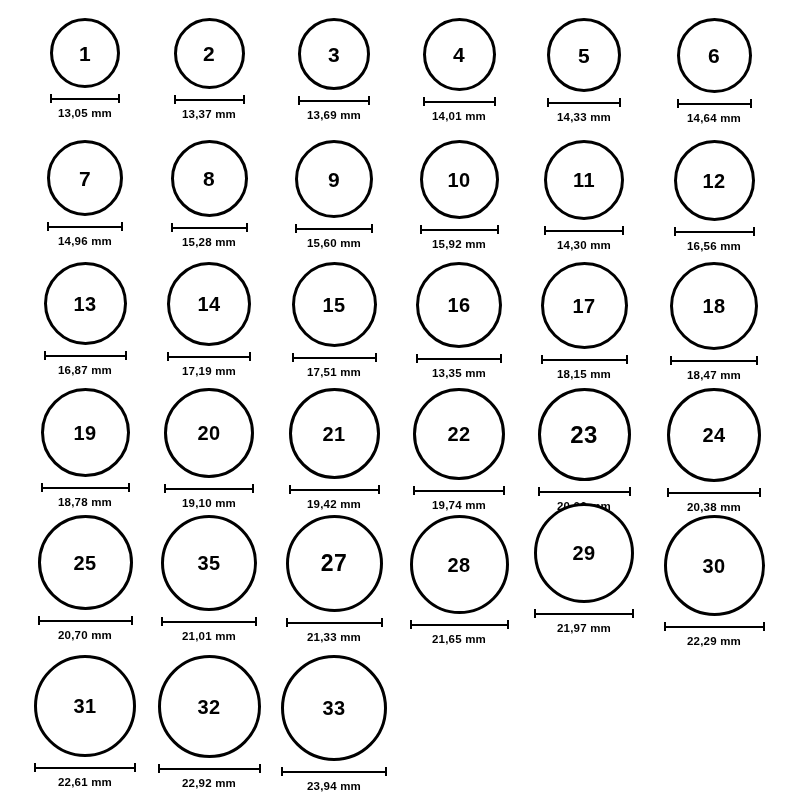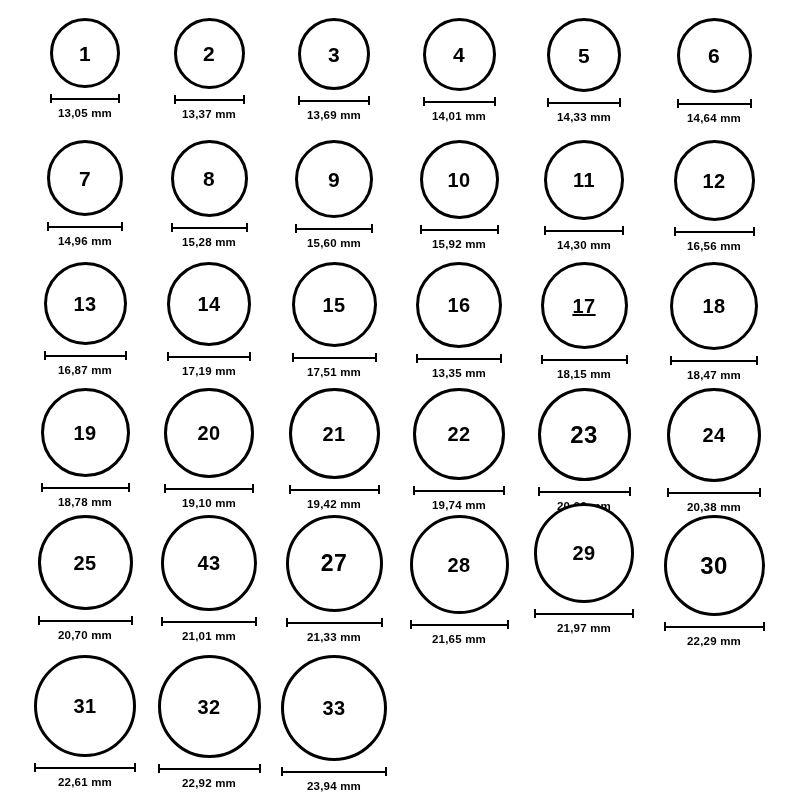--- a/index.html
+++ b/index.html
@@ -248,21 +248,21 @@
       </div>
       <div class="measure" style="width: 86px;">
         <div class="bar"></div>
         <div class="cap left"></div>
         <div class="cap right"></div>
       </div>
       <div class="mm-text">13,35 mm</div>
     </div>
     <div class="ring-cell" style="left: 524px; top: 262px; width: 120px;">
       <div class="ring-circle" style="width: 87px; height: 87px;">
-        <span class="ring-label" style="font-size: 20px; text-decoration: underline;">17</span>
+        <span class="ring-label" style="font-size: 20px;">17</span>
       </div>
       <div class="measure" style="width: 87px;">
         <div class="bar"></div>
         <div class="cap left"></div>
         <div class="cap right"></div>
       </div>
       <div class="mm-text">18,15 mm</div>
     </div>
     <div class="ring-cell" style="left: 654px; top: 262px; width: 120px;">
       <div class="ring-circle" style="width: 88px; height: 88px;">
@@ -347,21 +347,21 @@
       </div>
       <div class="measure" style="width: 95px;">
         <div class="bar"></div>
         <div class="cap left"></div>
         <div class="cap right"></div>
       </div>
       <div class="mm-text">20,70 mm</div>
     </div>
     <div class="ring-cell" style="left: 149px; top: 515px; width: 120px;">
       <div class="ring-circle" style="width: 96px; height: 96px;">
-        <span class="ring-label" style="font-size: 20px;">43</span>
+        <span class="ring-label" style="font-size: 20px;">35</span>
       </div>
       <div class="measure" style="width: 96px;">
         <div class="bar"></div>
         <div class="cap left"></div>
         <div class="cap right"></div>
       </div>
       <div class="mm-text">21,01 mm</div>
     </div>
     <div class="ring-cell" style="left: 274px; top: 515px; width: 120px;">
       <div class="ring-circle" style="width: 97px; height: 97px;">
@@ -391,21 +391,21 @@
       </div>
       <div class="measure" style="width: 100px;">
         <div class="bar"></div>
         <div class="cap left"></div>
         <div class="cap right"></div>
       </div>
       <div class="mm-text">21,97 mm</div>
     </div>
     <div class="ring-cell" style="left: 654px; top: 515px; width: 120px;">
       <div class="ring-circle" style="width: 101px; height: 101px;">
-        <span class="ring-label" style="font-size: 24px;">30</span>
+        <span class="ring-label" style="font-size: 20px;">30</span>
       </div>
       <div class="measure" style="width: 101px;">
         <div class="bar"></div>
         <div class="cap left"></div>
         <div class="cap right"></div>
       </div>
       <div class="mm-text">22,29 mm</div>
     </div>
     <div class="ring-cell" style="left: 25px; top: 655px; width: 120px;">
       <div class="ring-circle" style="width: 102px; height: 102px;">

